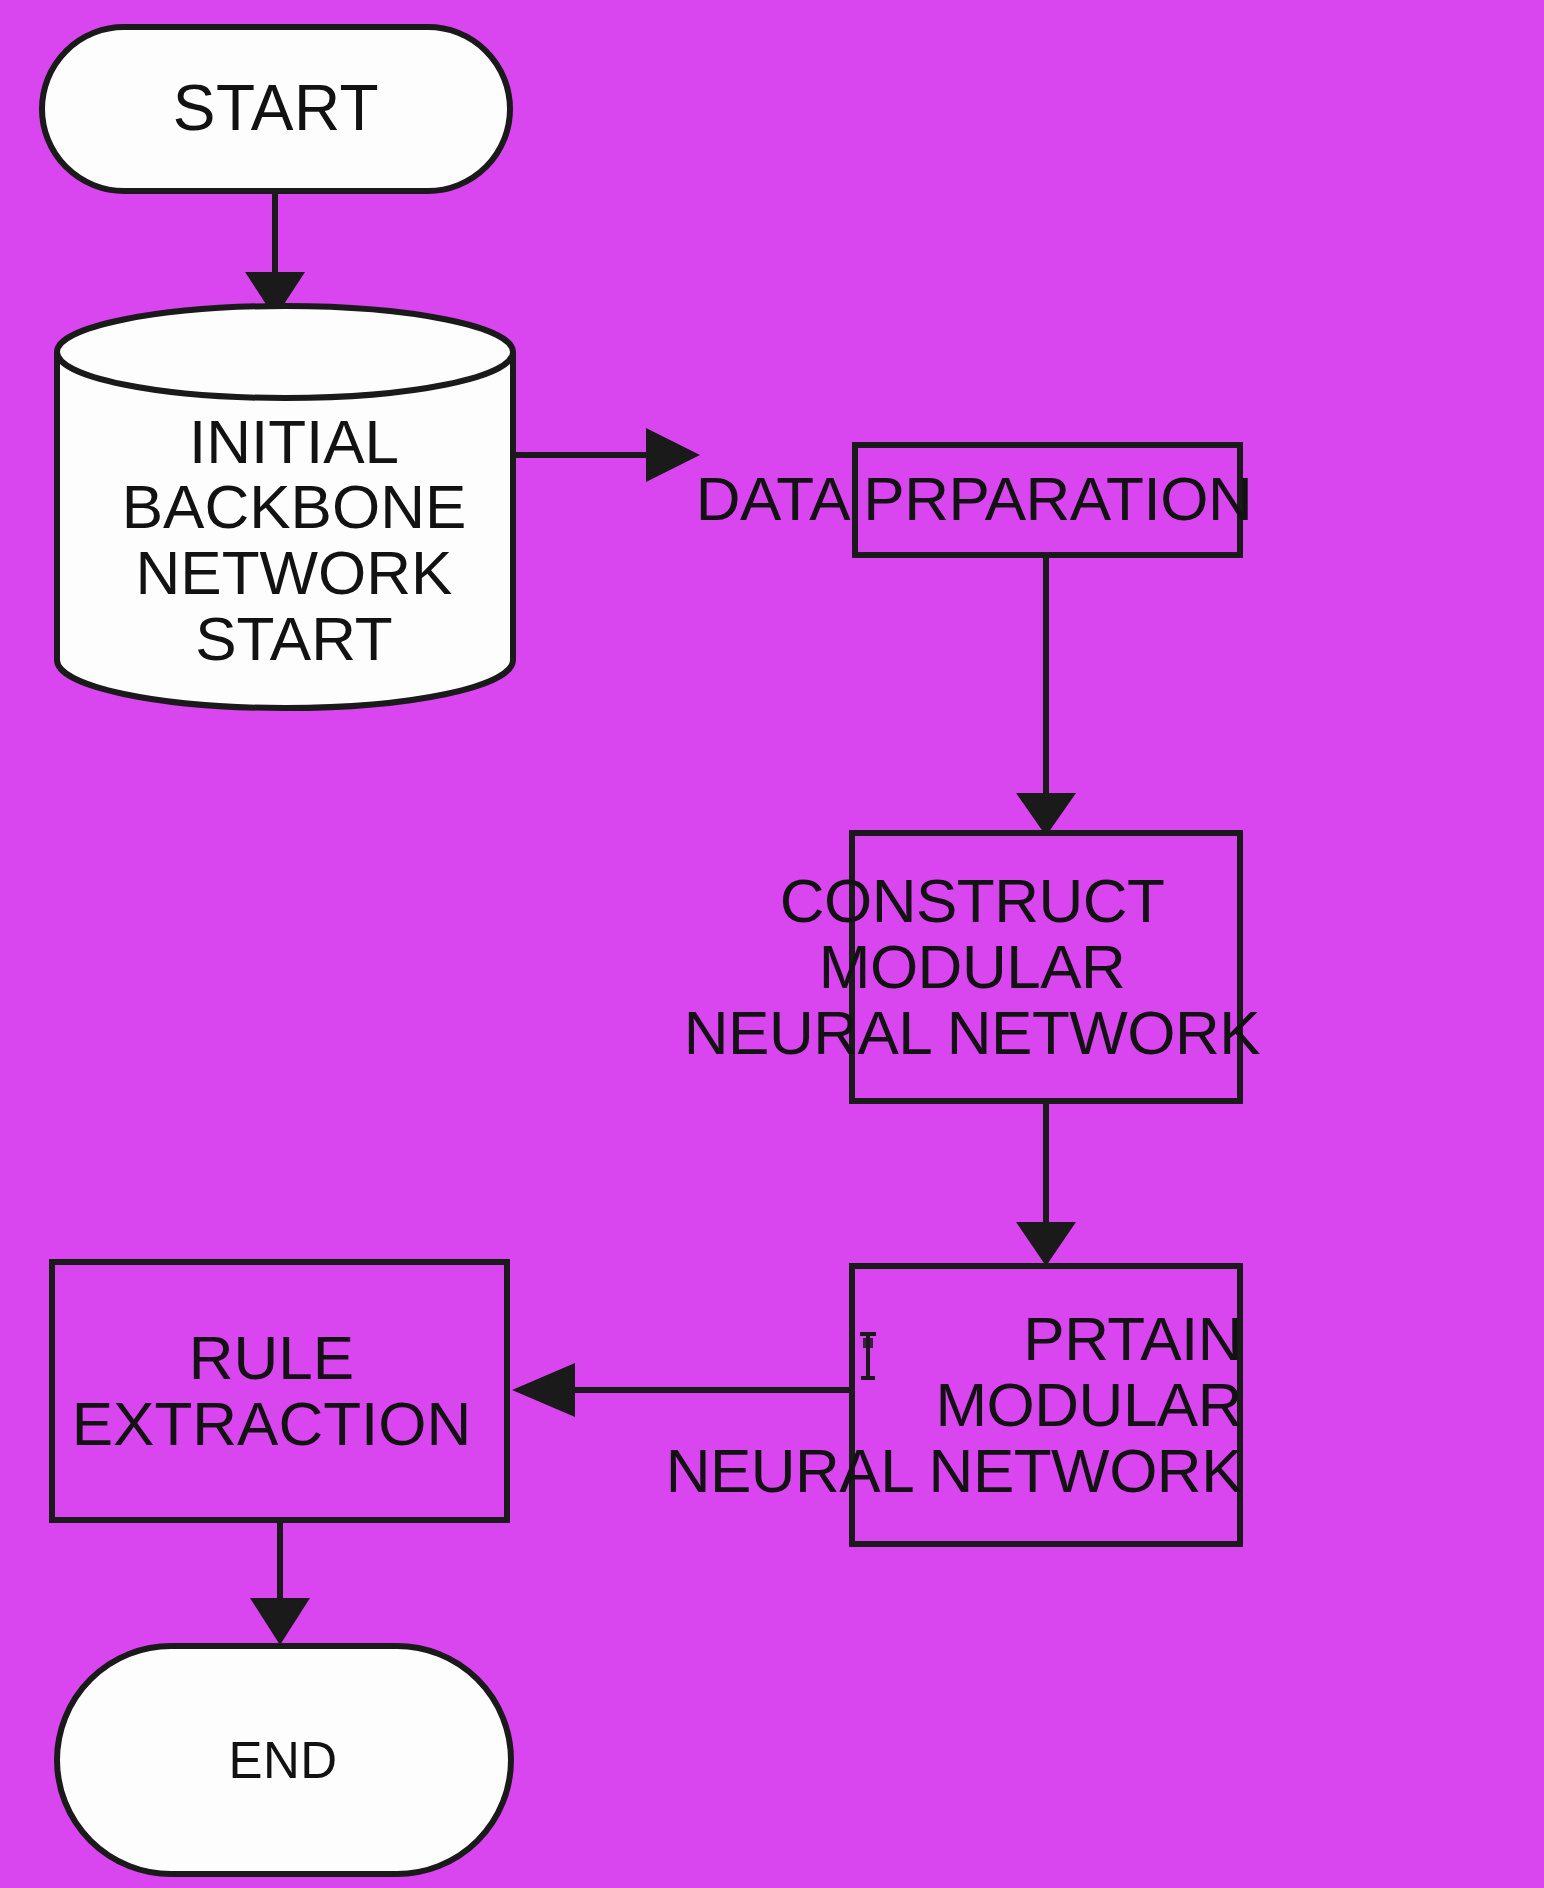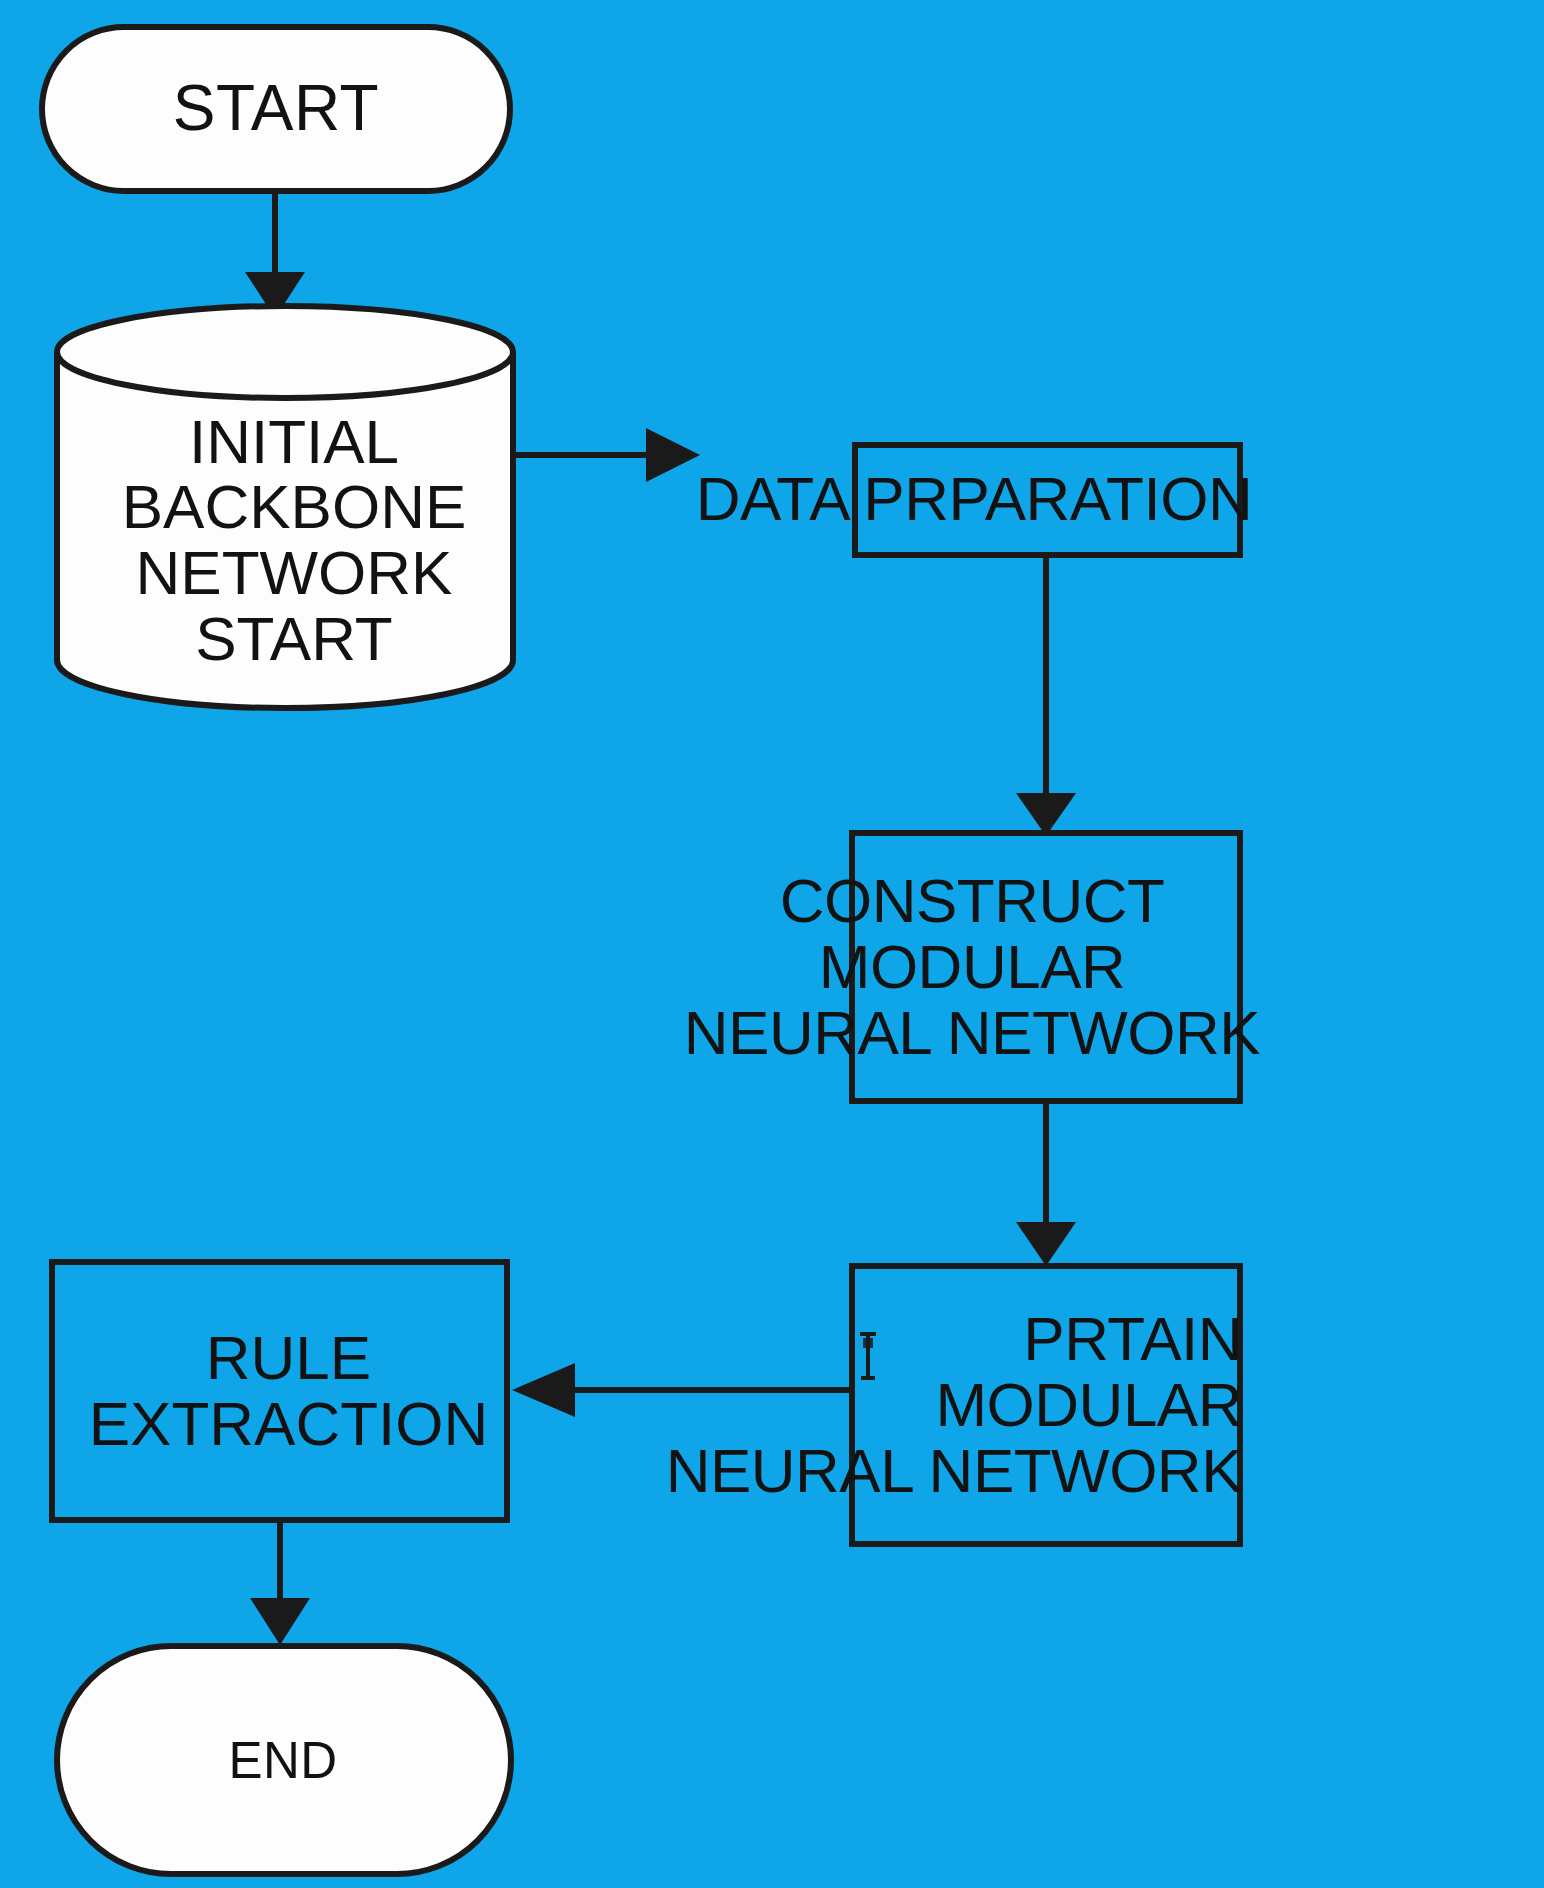--- a/index.html
+++ b/index.html
@@ -8,21 +8,21 @@
     padding: 0;
     background: #ffffff;
   }
   body {
     font-family: "Liberation Sans", sans-serif;
   }
   #canvas {
     position: relative;
     width: 1544px;
     height: 1888px;
-    background: #0ea5e9;
+    background: #d946ef;
     overflow: hidden;
   }
   svg.layer {
     position: absolute;
     left: 0;
     top: 0;
     width: 1544px;
     height: 1888px;
   }
   .node-text {
@@ -58,21 +58,21 @@
   }
   .t-construct {
     left: 702px; top: 833px; width: 540px; height: 268px;
     font-size: 62px; letter-spacing: -0.5px;
   }
   .t-pretrain {
     left: 702px; top: 1266px; width: 540px; height: 278px;
     font-size: 62px; letter-spacing: -0.5px; align-items: flex-end;
   }
   .t-rule {
-    left: 61px; top: 1262px; width: 455px; height: 258px;
+    left: 44px; top: 1262px; width: 455px; height: 258px;
     font-size: 62px; letter-spacing: 0px;
   }
   .line { font-size: inherit; display: block; }
   #cursor-artifact {
     position: absolute;
     left: 857px;
     top: 1332px;
     width: 22px;
     height: 54px;
     pointer-events: none;

